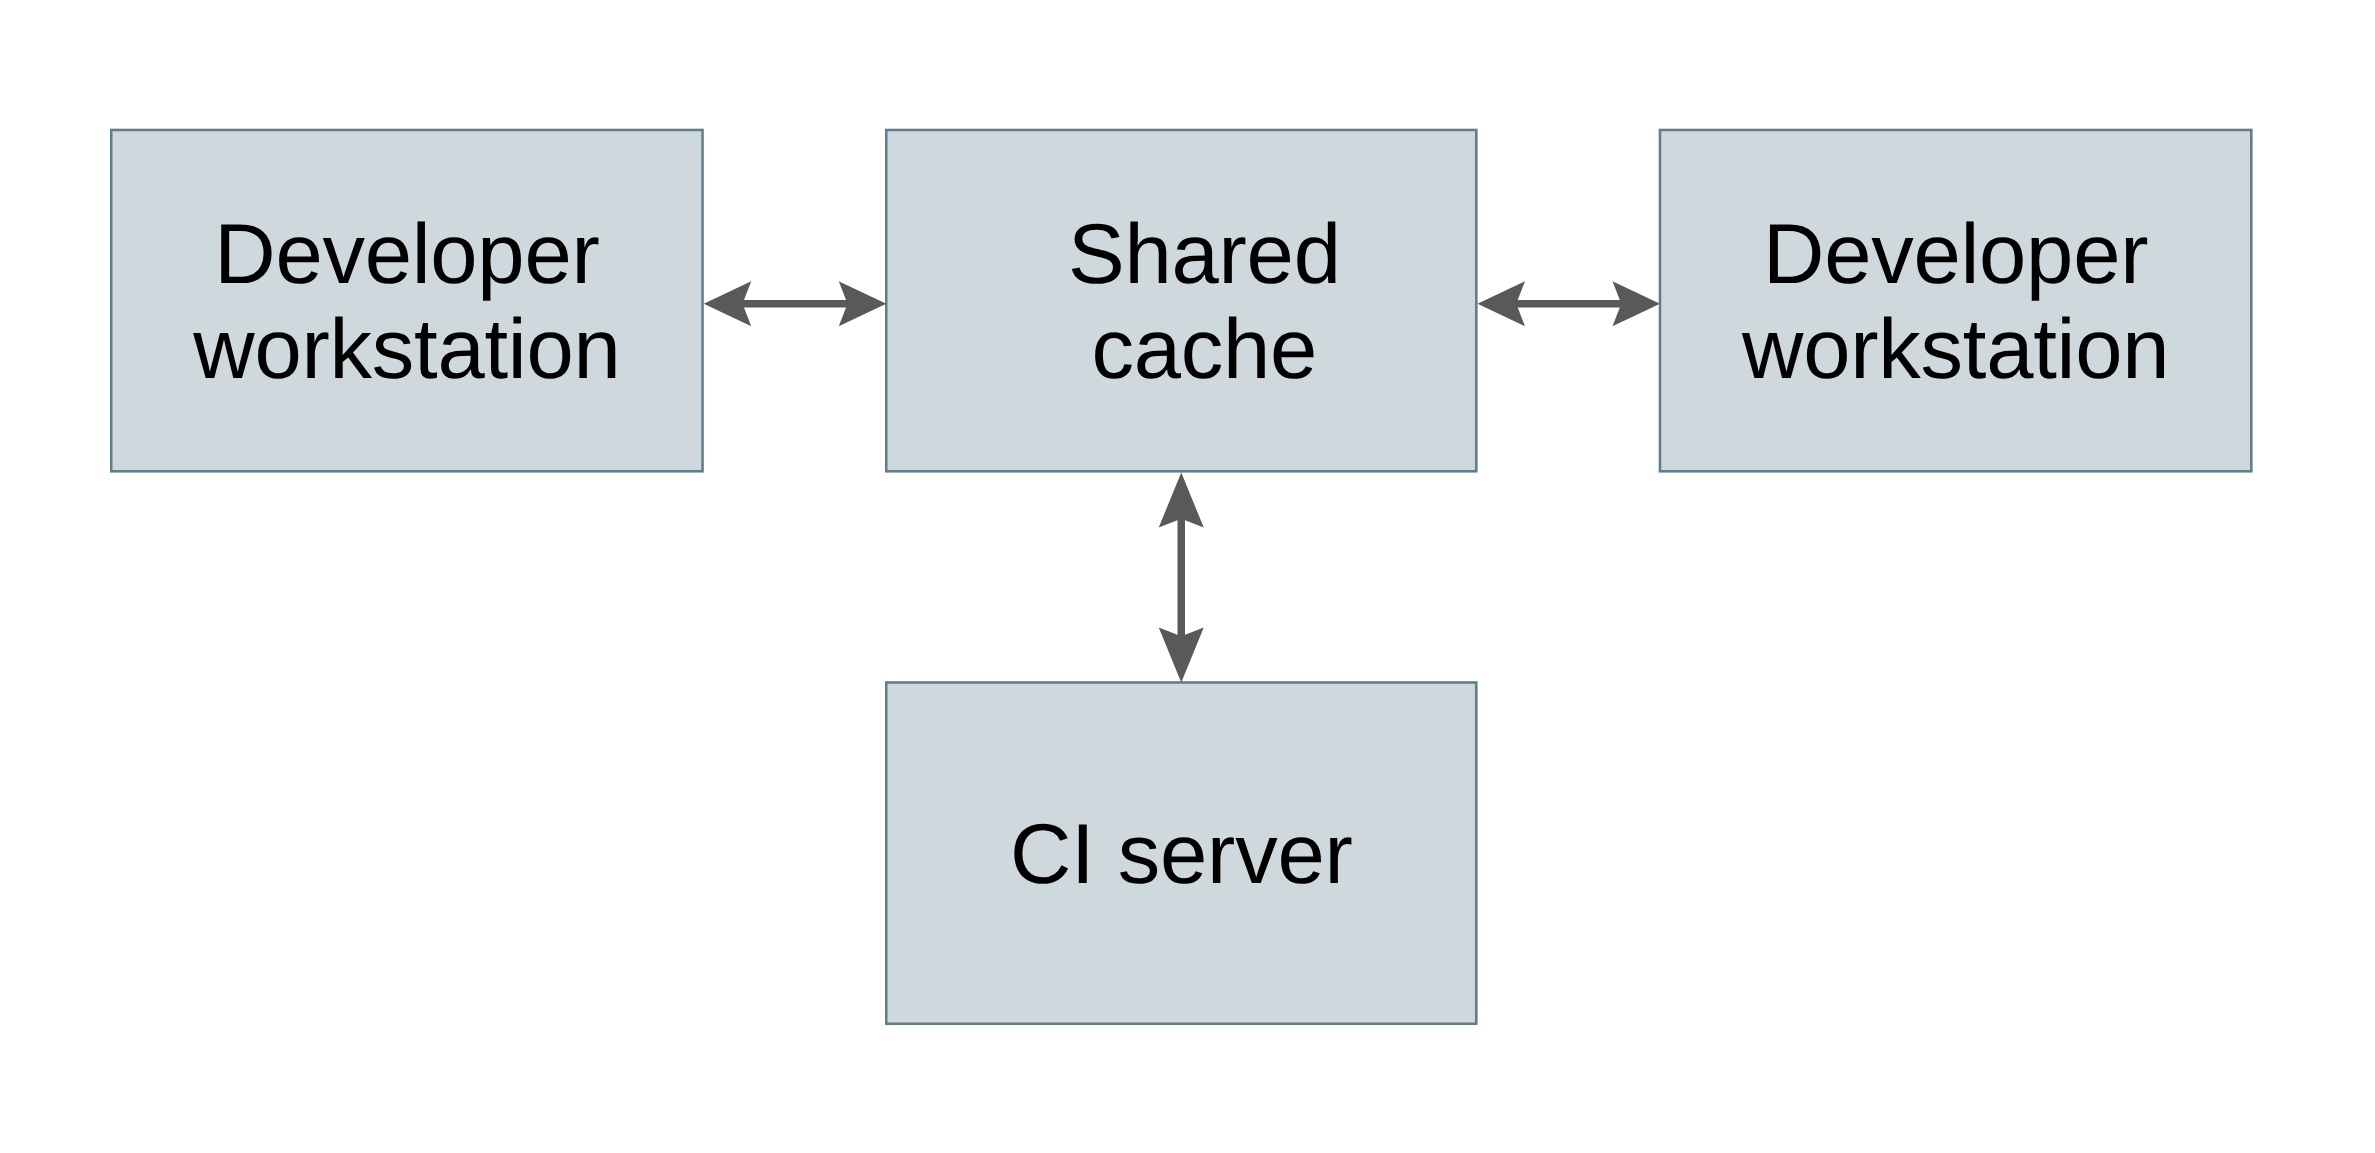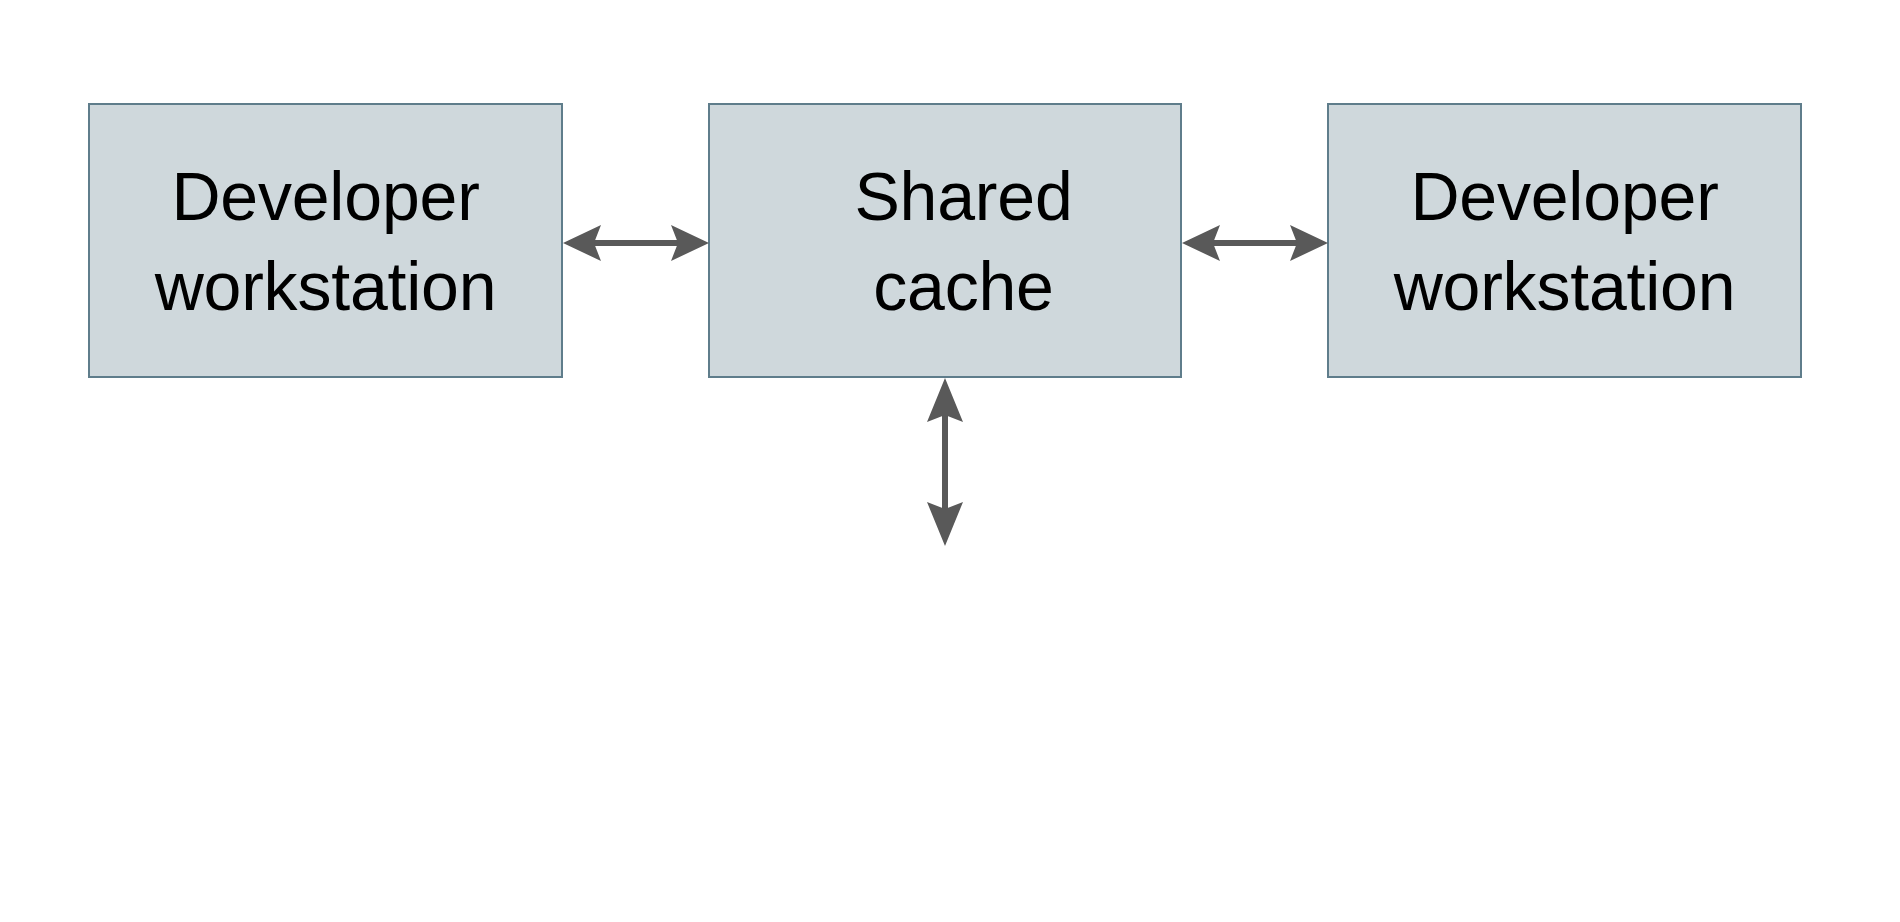--- a/index.html
+++ b/index.html
@@ -24,21 +24,21 @@
     box-sizing: border-box;
     background: #cfd8dc;
     border: 2px solid #5f7d8b;
     display: flex;
     align-items: center;
     justify-content: center;
     text-align: center;
   }
   .node-label {
     font-size: 68px;
-    line-height: 90px;
+    line-height: 76px;
     color: #000000;
     font-weight: 400;
     letter-spacing: -0.2px;
     white-space: pre-line;
     padding: 0 6px;
   }
   
   #node-dev-left   { left: 88px;   top: 103px; width: 475px; height: 275px; }
   #node-shared     { left: 708px;  top: 103px; width: 474px; height: 275px; padding-left: 37px; }
   #node-dev-right  { left: 1327px; top: 103px; width: 475px; height: 275px; }
@@ -67,20 +67,23 @@
   <div class="node" id="node-shared">
     <span class="node-label">Shared
 cache</span>
   </div>
 
   <div class="node" id="node-dev-right">
     <span class="node-label">Developer
 workstation</span>
   </div>
 
+  <div class="node" id="node-ci">
+    <span class="node-label">CI server</span>
+  </div>
 
   <div class="edge" id="edge-left-shared">
     <svg width="150" height="54" viewBox="0 0 150 54">
 
       <rect x="28" y="24" width="94" height="6" fill="#595959"></rect>
 
       <path d="M 2 27 L 40 9 L 33 27 L 40 45 Z" fill="#595959"></path>
 
       <path d="M 148 27 L 110 9 L 117 27 L 110 45 Z" fill="#595959"></path>
     </svg>

